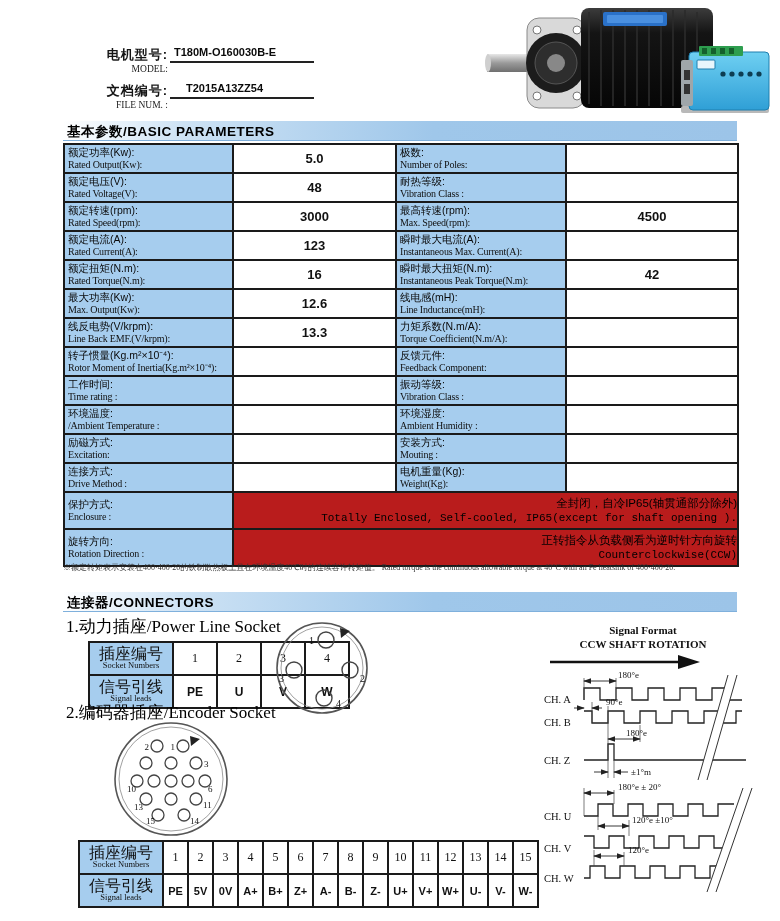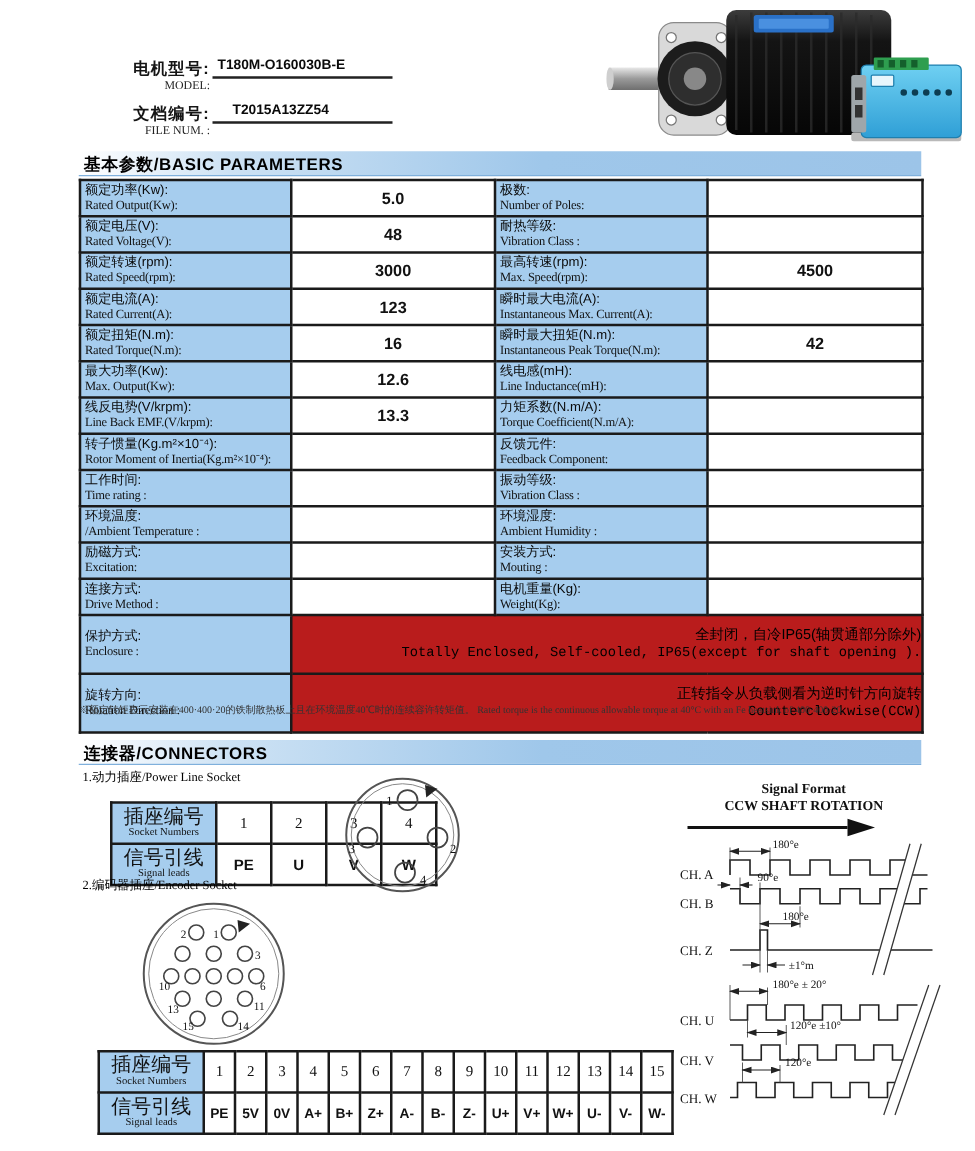--- a/index.html
+++ b/index.html
@@ -22,30 +22,30 @@
 
   
   table.params { position:absolute; left:63px; top:143px; border-collapse:collapse; table-layout:fixed; }
   .params td { border:2px solid #1a1a1a; vertical-align:middle; }
   .params td.lbl { background:#a6cdee; padding:1px 3px; }
   .params .cn { display:block; font-size:10.5px; line-height:13px; color:#0a0a0a; white-space:nowrap; }
   .params .en { display:block; font-size:10px; line-height:12px; font-family:"Liberation Serif", serif;
                 color:#111; white-space:nowrap; letter-spacing:-0.2px; }
   .params td.val { text-align:center; font-size:13px; font-weight:600; background:#fff; }
   .params tr.r { height:27px; }
-  .params tr.tall { height:47px;padding-left:15px; }
+  .params tr.tall { height:37px;padding-left:15px; }
   .params td.span-val { text-align:right; background:#b91c1c; }
   .params .sv-cn { display:block; font-size:11.5px; line-height:15px; color:#000; }
   .params .sv-en { display:block; font-size:11px; line-height:14px; font-family:"Liberation Mono", monospace; color:#000; }
 
   .footnote { position:absolute; left:63px; top:562px; width:680px; font-size:8px;
               font-family:"Liberation Serif", serif; color:#333; white-space:nowrap; }
 
   
-  .sub-title { position:absolute; font-size:10px; font-family:"Liberation Serif", serif; color:#000;text-align:center; }
+  .sub-title { position:absolute; font-size:17px; font-family:"Liberation Serif", serif; color:#000;text-align:center; }
 
   
   table.socket { position:absolute; border-collapse:collapse; table-layout:fixed; }
   .socket td { border:2px solid #1a1a1a; text-align:center; vertical-align:middle; height:33px; background:#fff; }
   .socket td.shead { background:#a6cdee; padding:0 2px; }
   .socket .cn { display:block; font-size:16px; line-height:13px; }
   .socket .en { display:block; font-size:8.5px; line-height:10px; font-family:"Liberation Serif", serif; }
   .socket td.num { font-family:"Liberation Serif", serif; font-size:12px; }
   .socket td.lead { font-size:12px; font-weight:bold;text-align:center; }
 

